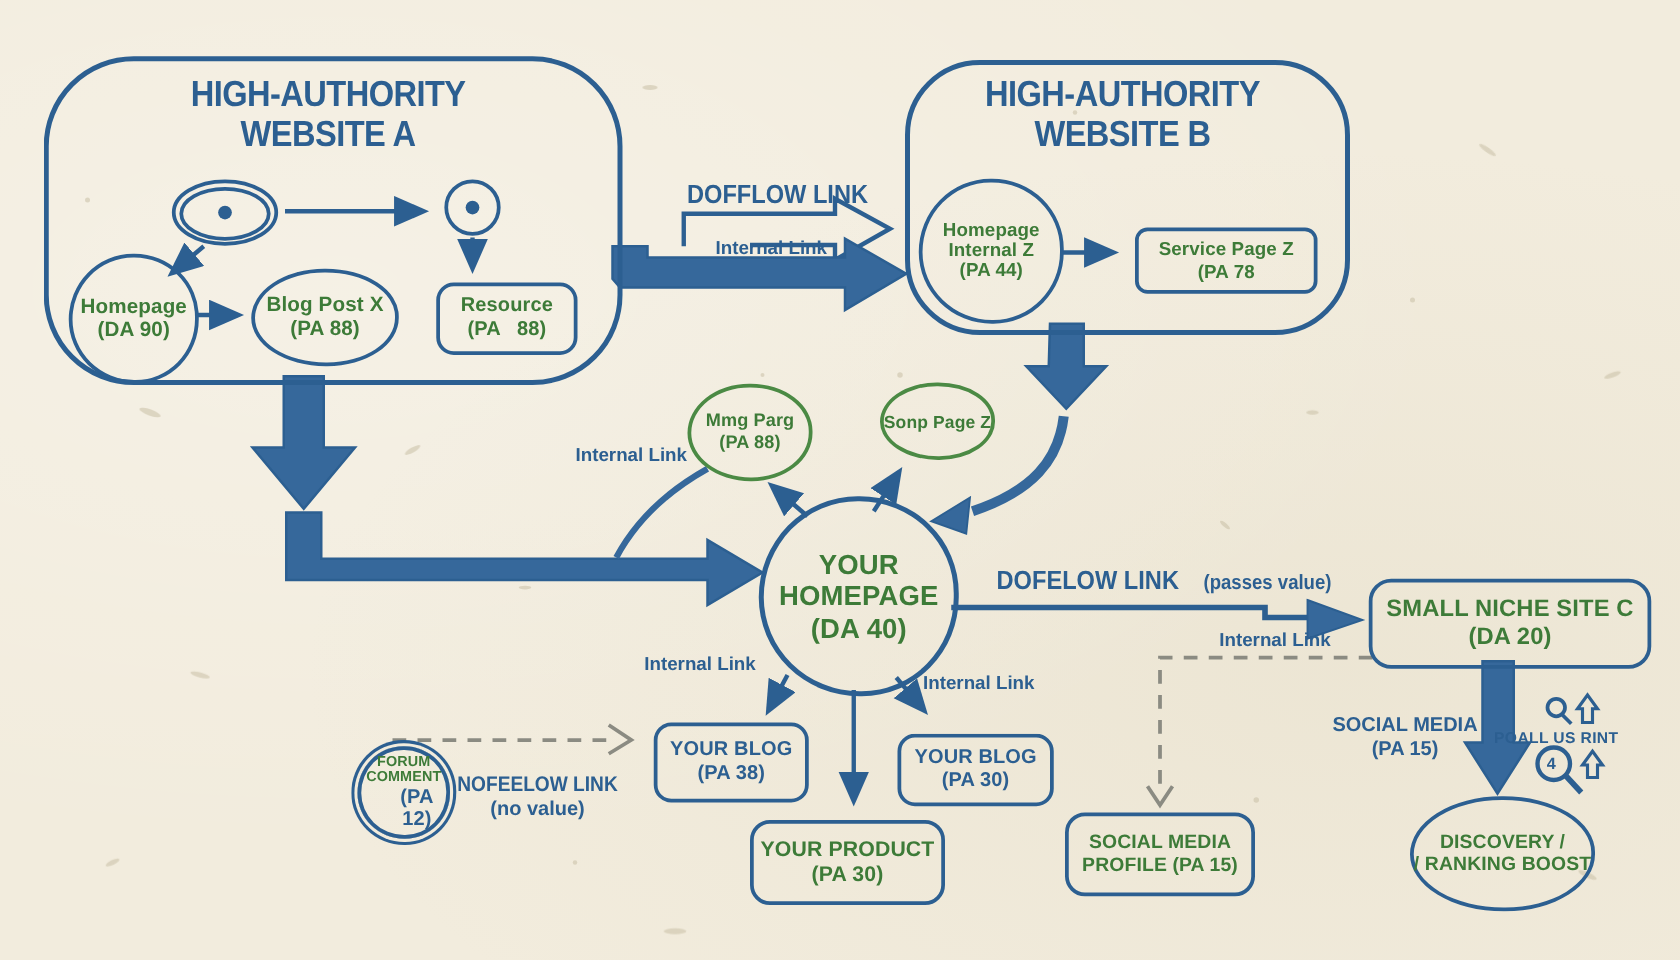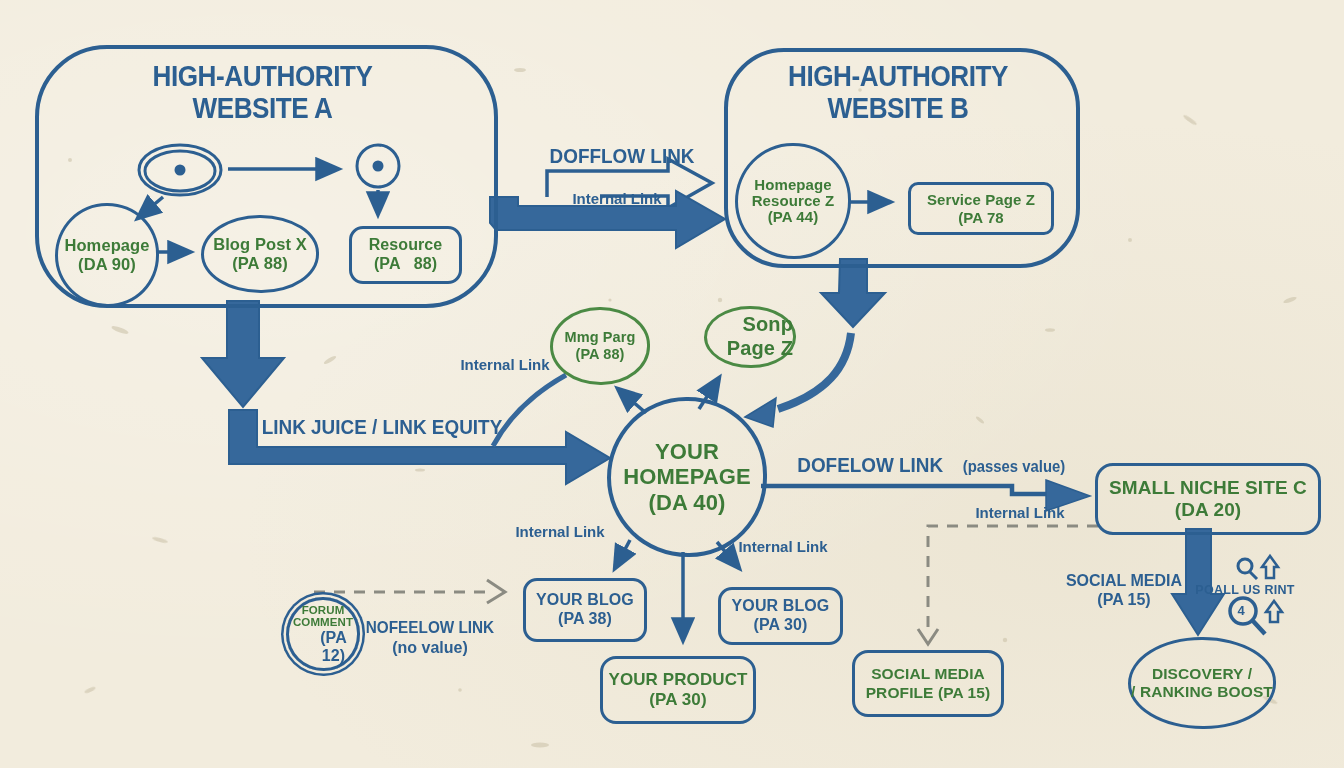--- a/index.html
+++ b/index.html
@@ -146,33 +146,33 @@
     <span class="seg">(PA &nbsp; 88)</span>
   </div>
 
   <div class="node" style="left:724px;top:48px;width:348px;height:212px;border-radius:60px;border-width:4px;"></div>
   <div class="box-title" style="top:60px;left:724px;width:348px;">
     <span class="seg cond">HIGH-AUTHORITY</span>
     <span class="seg cond">WEBSITE B</span>
   </div>
   <div class="node round" style="left:735px;top:143px;width:110px;height:110px;border-width:3.5px;font-size:15px;line-height:1.08;">
     <span class="seg">Homepage</span>
-    <span class="seg">Resource Z</span>
+    <span class="seg">Internal Z</span>
     <span class="seg">(PA 44)</span>
   </div>
   <div class="node" style="left:908px;top:182px;width:140px;height:47px;border-radius:10px;font-size:15px;">
     <span class="seg">Service Page Z</span>
     <span class="seg">(PA 78</span>
   </div>
 
   <div class="node round green-border" style="left:550px;top:307px;width:94px;height:72px;font-size:14.5px;line-height:1.15;">
     <span class="seg">Mmg Parg</span>
     <span class="seg">(PA 88)</span>
   </div>
-  <div class="node round green-border" style="left:704px;top:306px;width:86px;height:56px;font-size:20px;">
+  <div class="node round green-border" style="left:704px;top:306px;width:86px;height:56px;font-size:14px;">
     <span class="seg">Sonp Page Z</span>
   </div>
   <div class="node round" style="left:607px;top:397px;width:152px;height:152px;border-width:4px;font-size:22px;line-height:1.15;">
     <span class="seg">YOUR</span>
     <span class="seg">HOMEPAGE</span>
     <span class="seg">(DA 40)</span>
   </div>
 
   <div class="node" style="left:1095px;top:463px;width:220px;height:66px;border-radius:18px;border-width:3.5px;font-size:19px;">
     <span class="seg">SMALL NICHE SITE C</span>
@@ -201,21 +201,20 @@
     <span class="seg">COMMENT</span>
     <span class="seg blue-text" style="font-size:16px;margin-left:21px;">(PA 12)</span>
   </div>
   <div class="node round" style="left:1128px;top:637px;width:142px;height:86px;border-width:3.5px;font-size:15.5px;">
     <span class="seg">DISCOVERY /</span>
     <span class="seg">/ RANKING BOOST</span>
   </div>
 
   <div class="lbl" style="left:622px;top:143px;font-size:21px;"><span class="cond">DOFFLOW LINK</span></div>
   <div class="lbl" style="left:617px;top:190px;font-size:15px;">Internal Link</div>
-  <div class="lbl" style="left:382px;top:414px;font-size:21px;"><span class="cond">LINK JUICE / LINK EQUITY</span></div>
   <div class="lbl" style="left:505px;top:356px;font-size:15px;">Internal Link</div>
   <div class="lbl" style="left:560px;top:523px;font-size:15px;">Internal Link</div>
   <div class="lbl" style="left:783px;top:538px;font-size:15px;">Internal Link</div>
   <div class="lbl" style="left:930px;top:452px;font-size:21px;">
     <span class="cond">DOFELOW LINK</span>
     <span class="cond" style="font-size:16.5px;">(passes value)</span>
   </div>
   <div class="lbl" style="left:1020px;top:504px;font-size:15px;">Internal Link</div>
   <div class="lbl" style="left:1124px;top:571px;font-size:16px;">
     <span class="seg">SOCIAL MEDIA</span>

